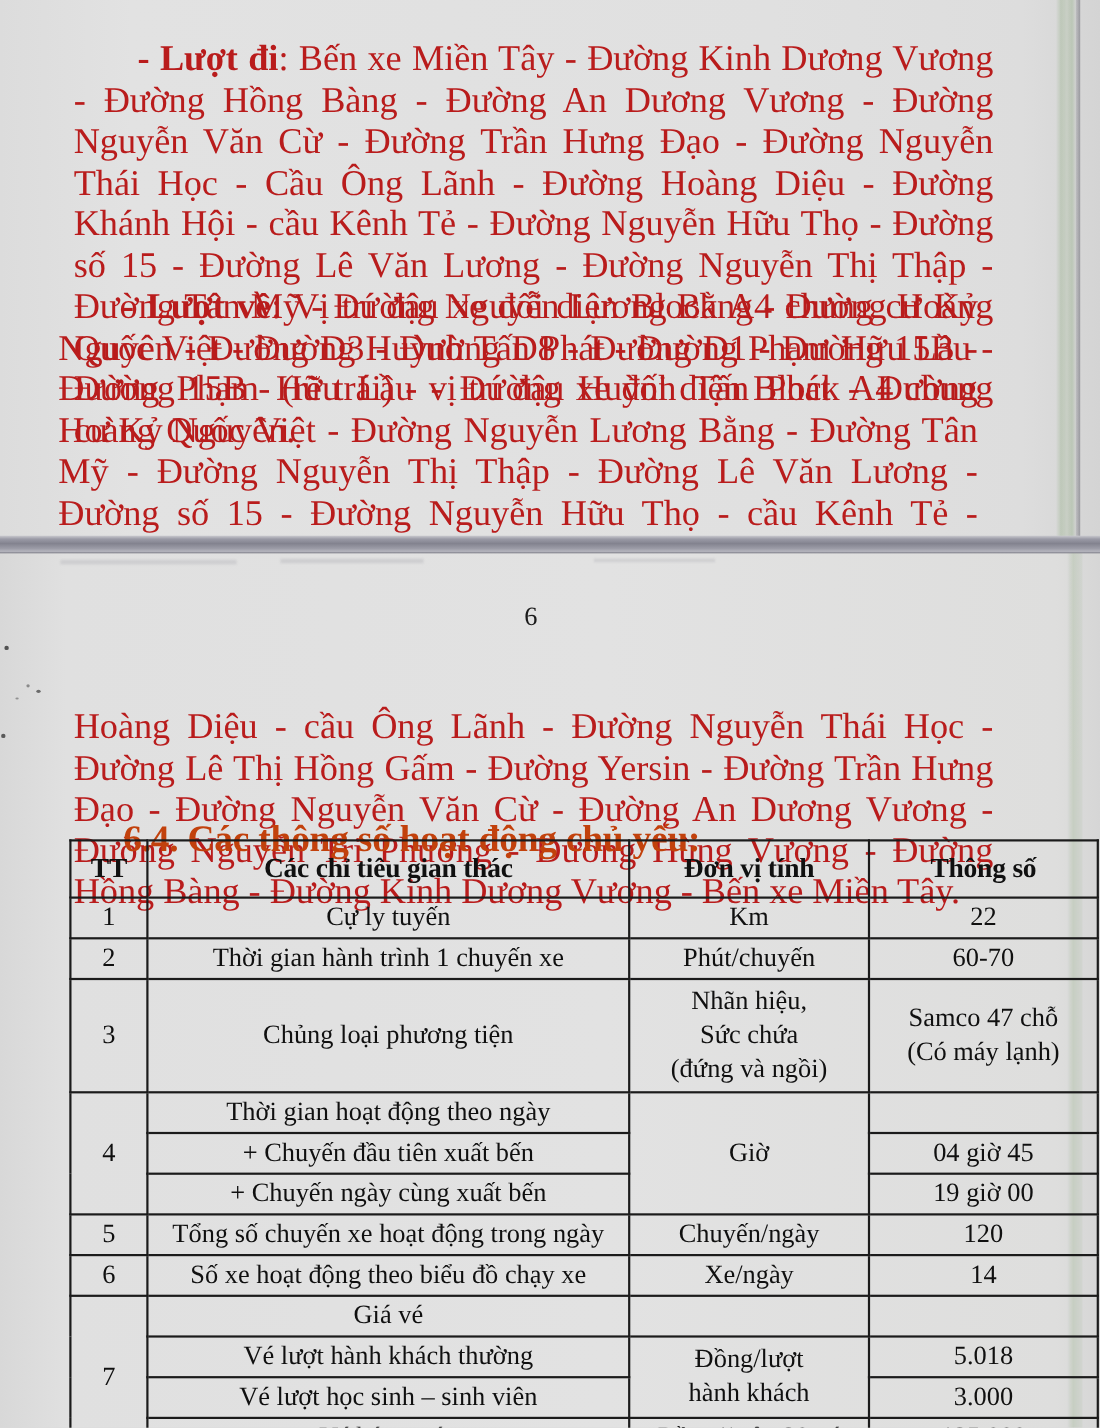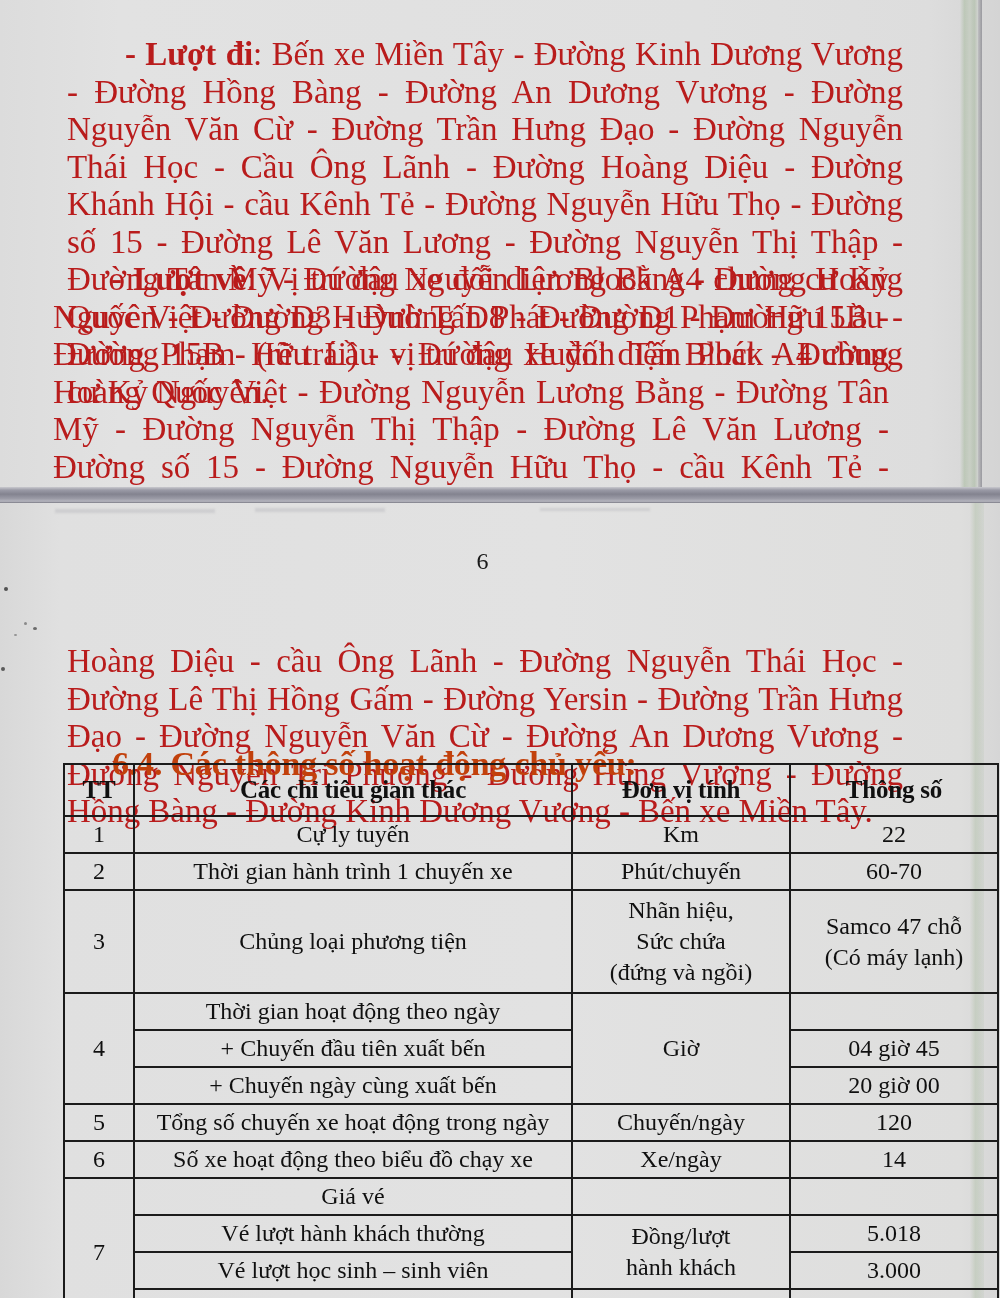--- a/index.html
+++ b/index.html
@@ -263,21 +263,21 @@
       <td class="c-left">Thời gian hoạt động theo ngày</td>
       <td class="c-center" rowspan="3">Giờ</td>
       <td class="c-center"></td>
     </tr>
     <tr>
       <td class="c-left sub-indent">+ Chuyến đầu tiên xuất bến</td>
       <td class="c-center">04 giờ 45</td>
     </tr>
     <tr>
       <td class="c-left sub-indent">+ Chuyến ngày cùng xuất bến</td>
-      <td class="c-center">20 giờ 00</td>
+      <td class="c-center">19 giờ 00</td>
     </tr>
 
     <tr>
       <td class="c-center">5</td>
       <td class="c-left">Tổng số chuyến xe hoạt động trong ngày</td>
       <td class="c-center">Chuyến/ngày</td>
       <td class="c-center bold-val">120</td>
     </tr>
 
     <tr>

